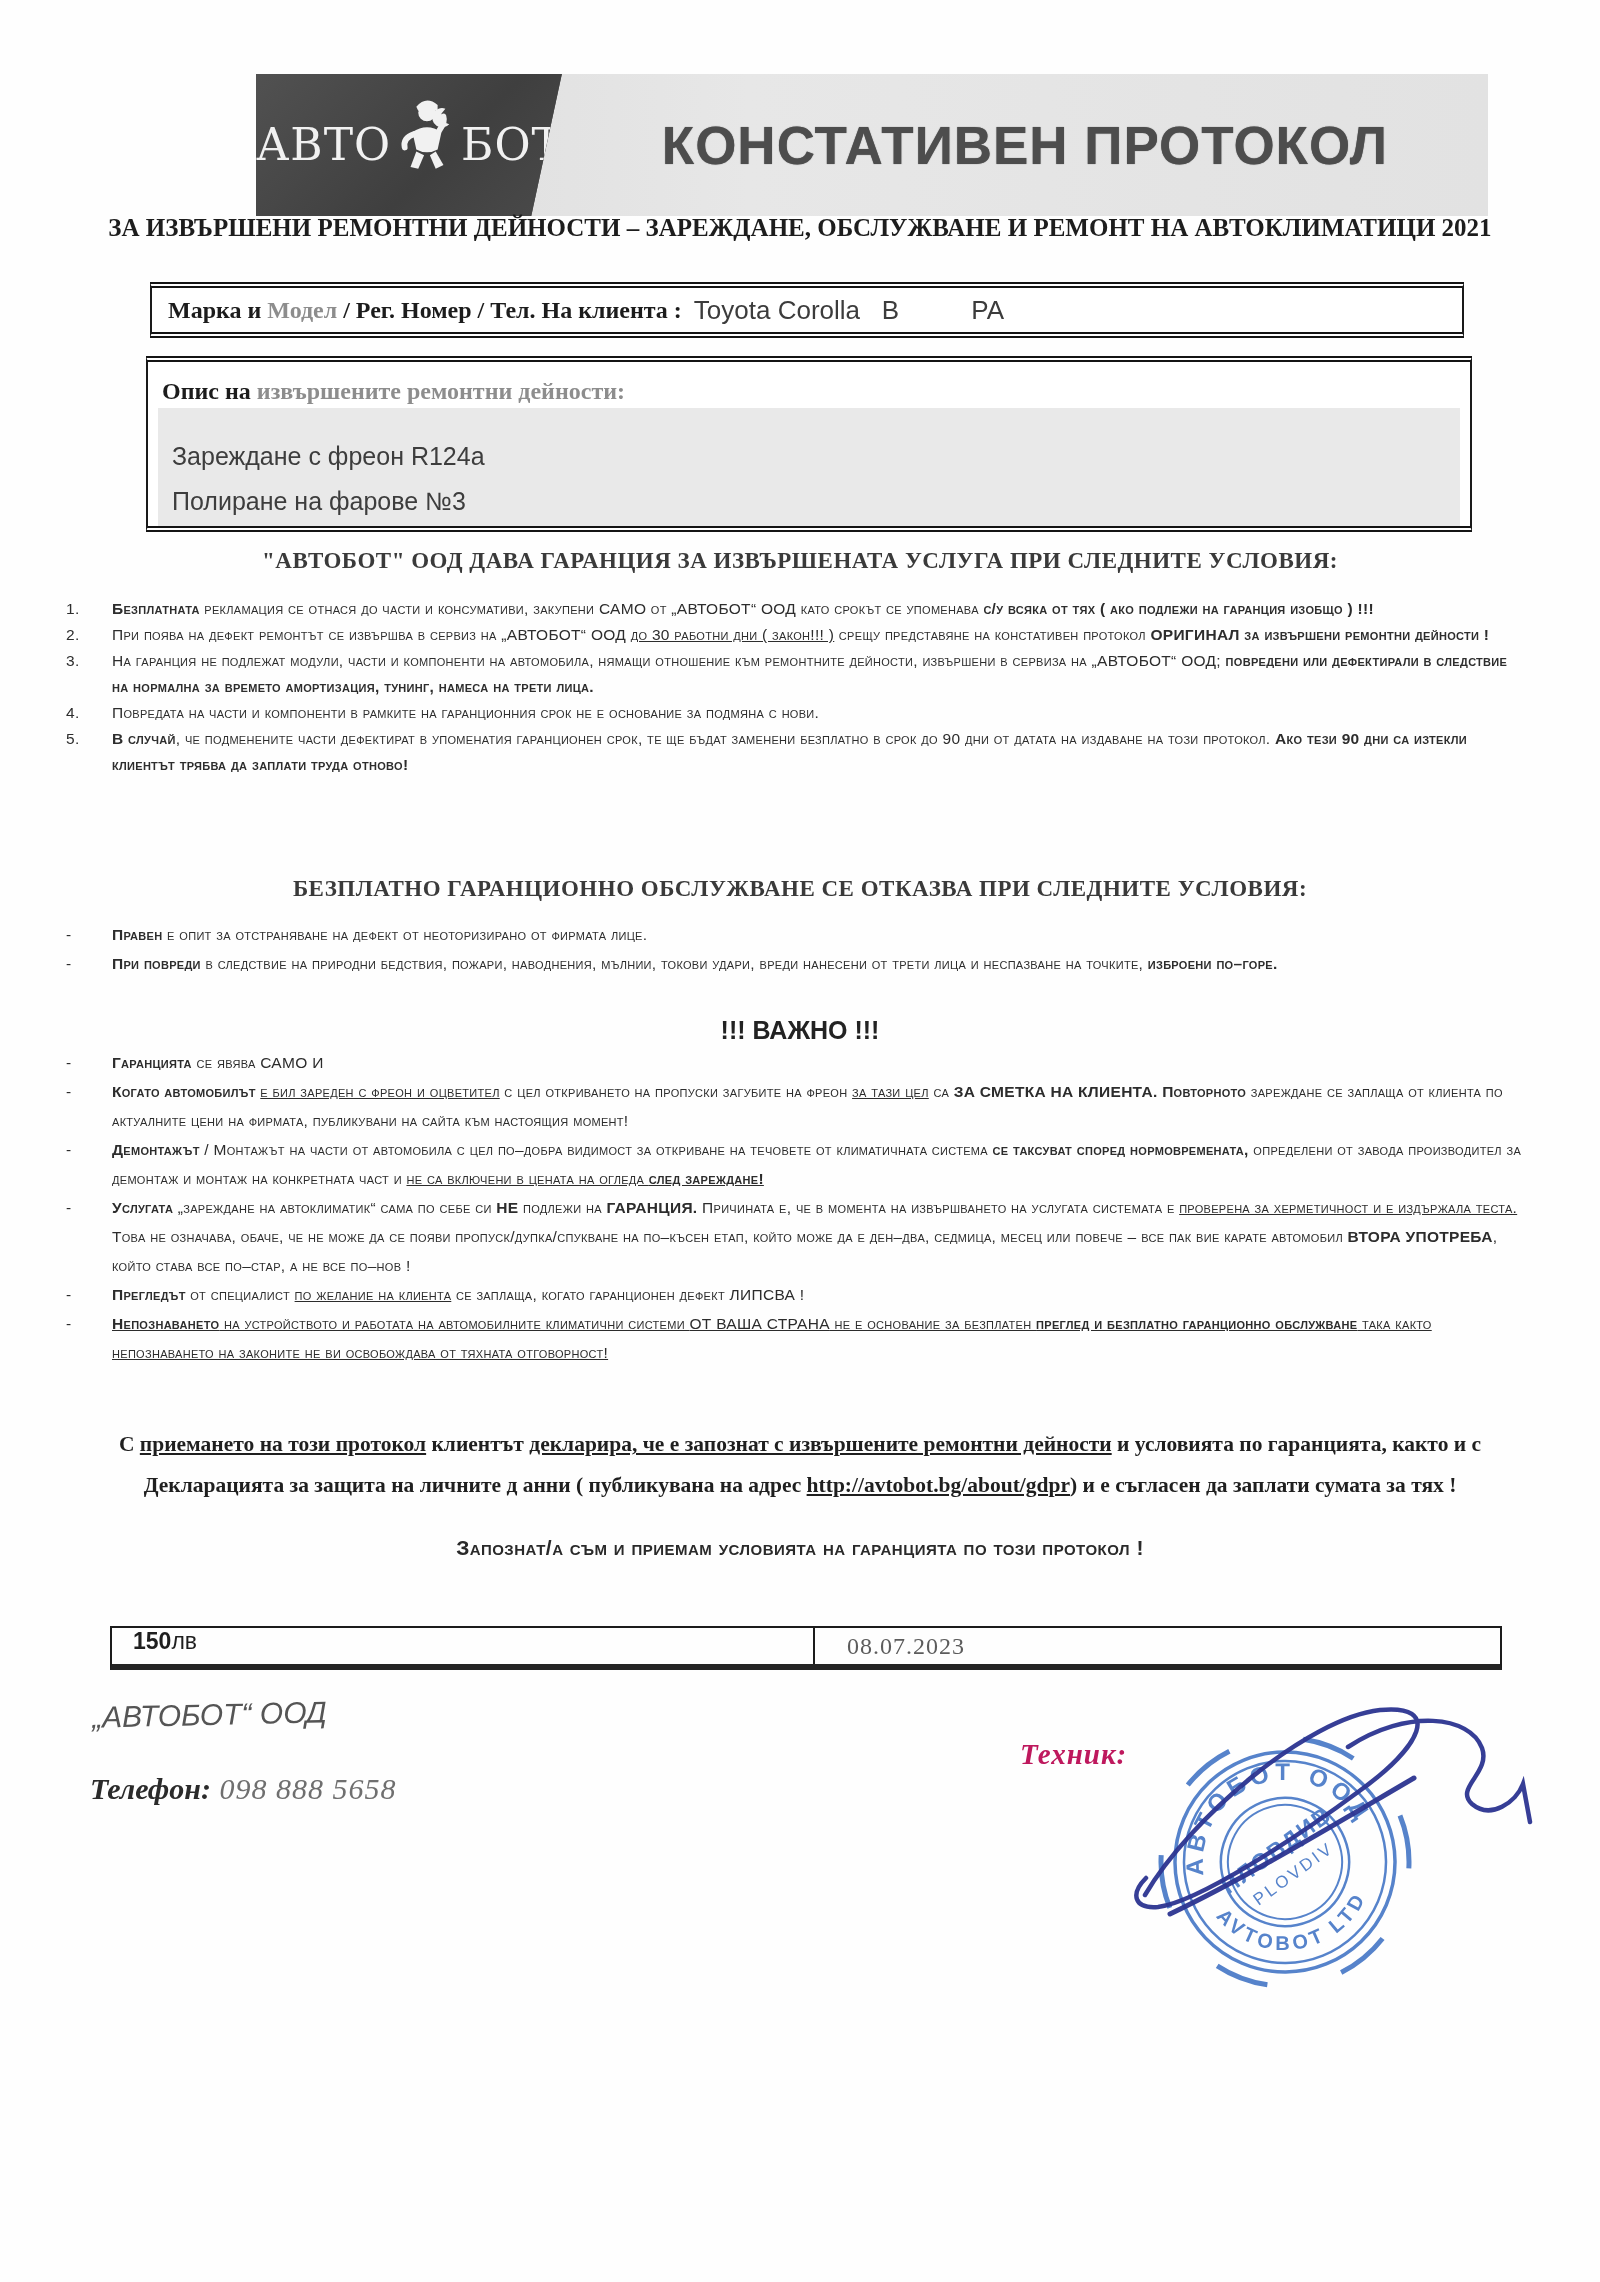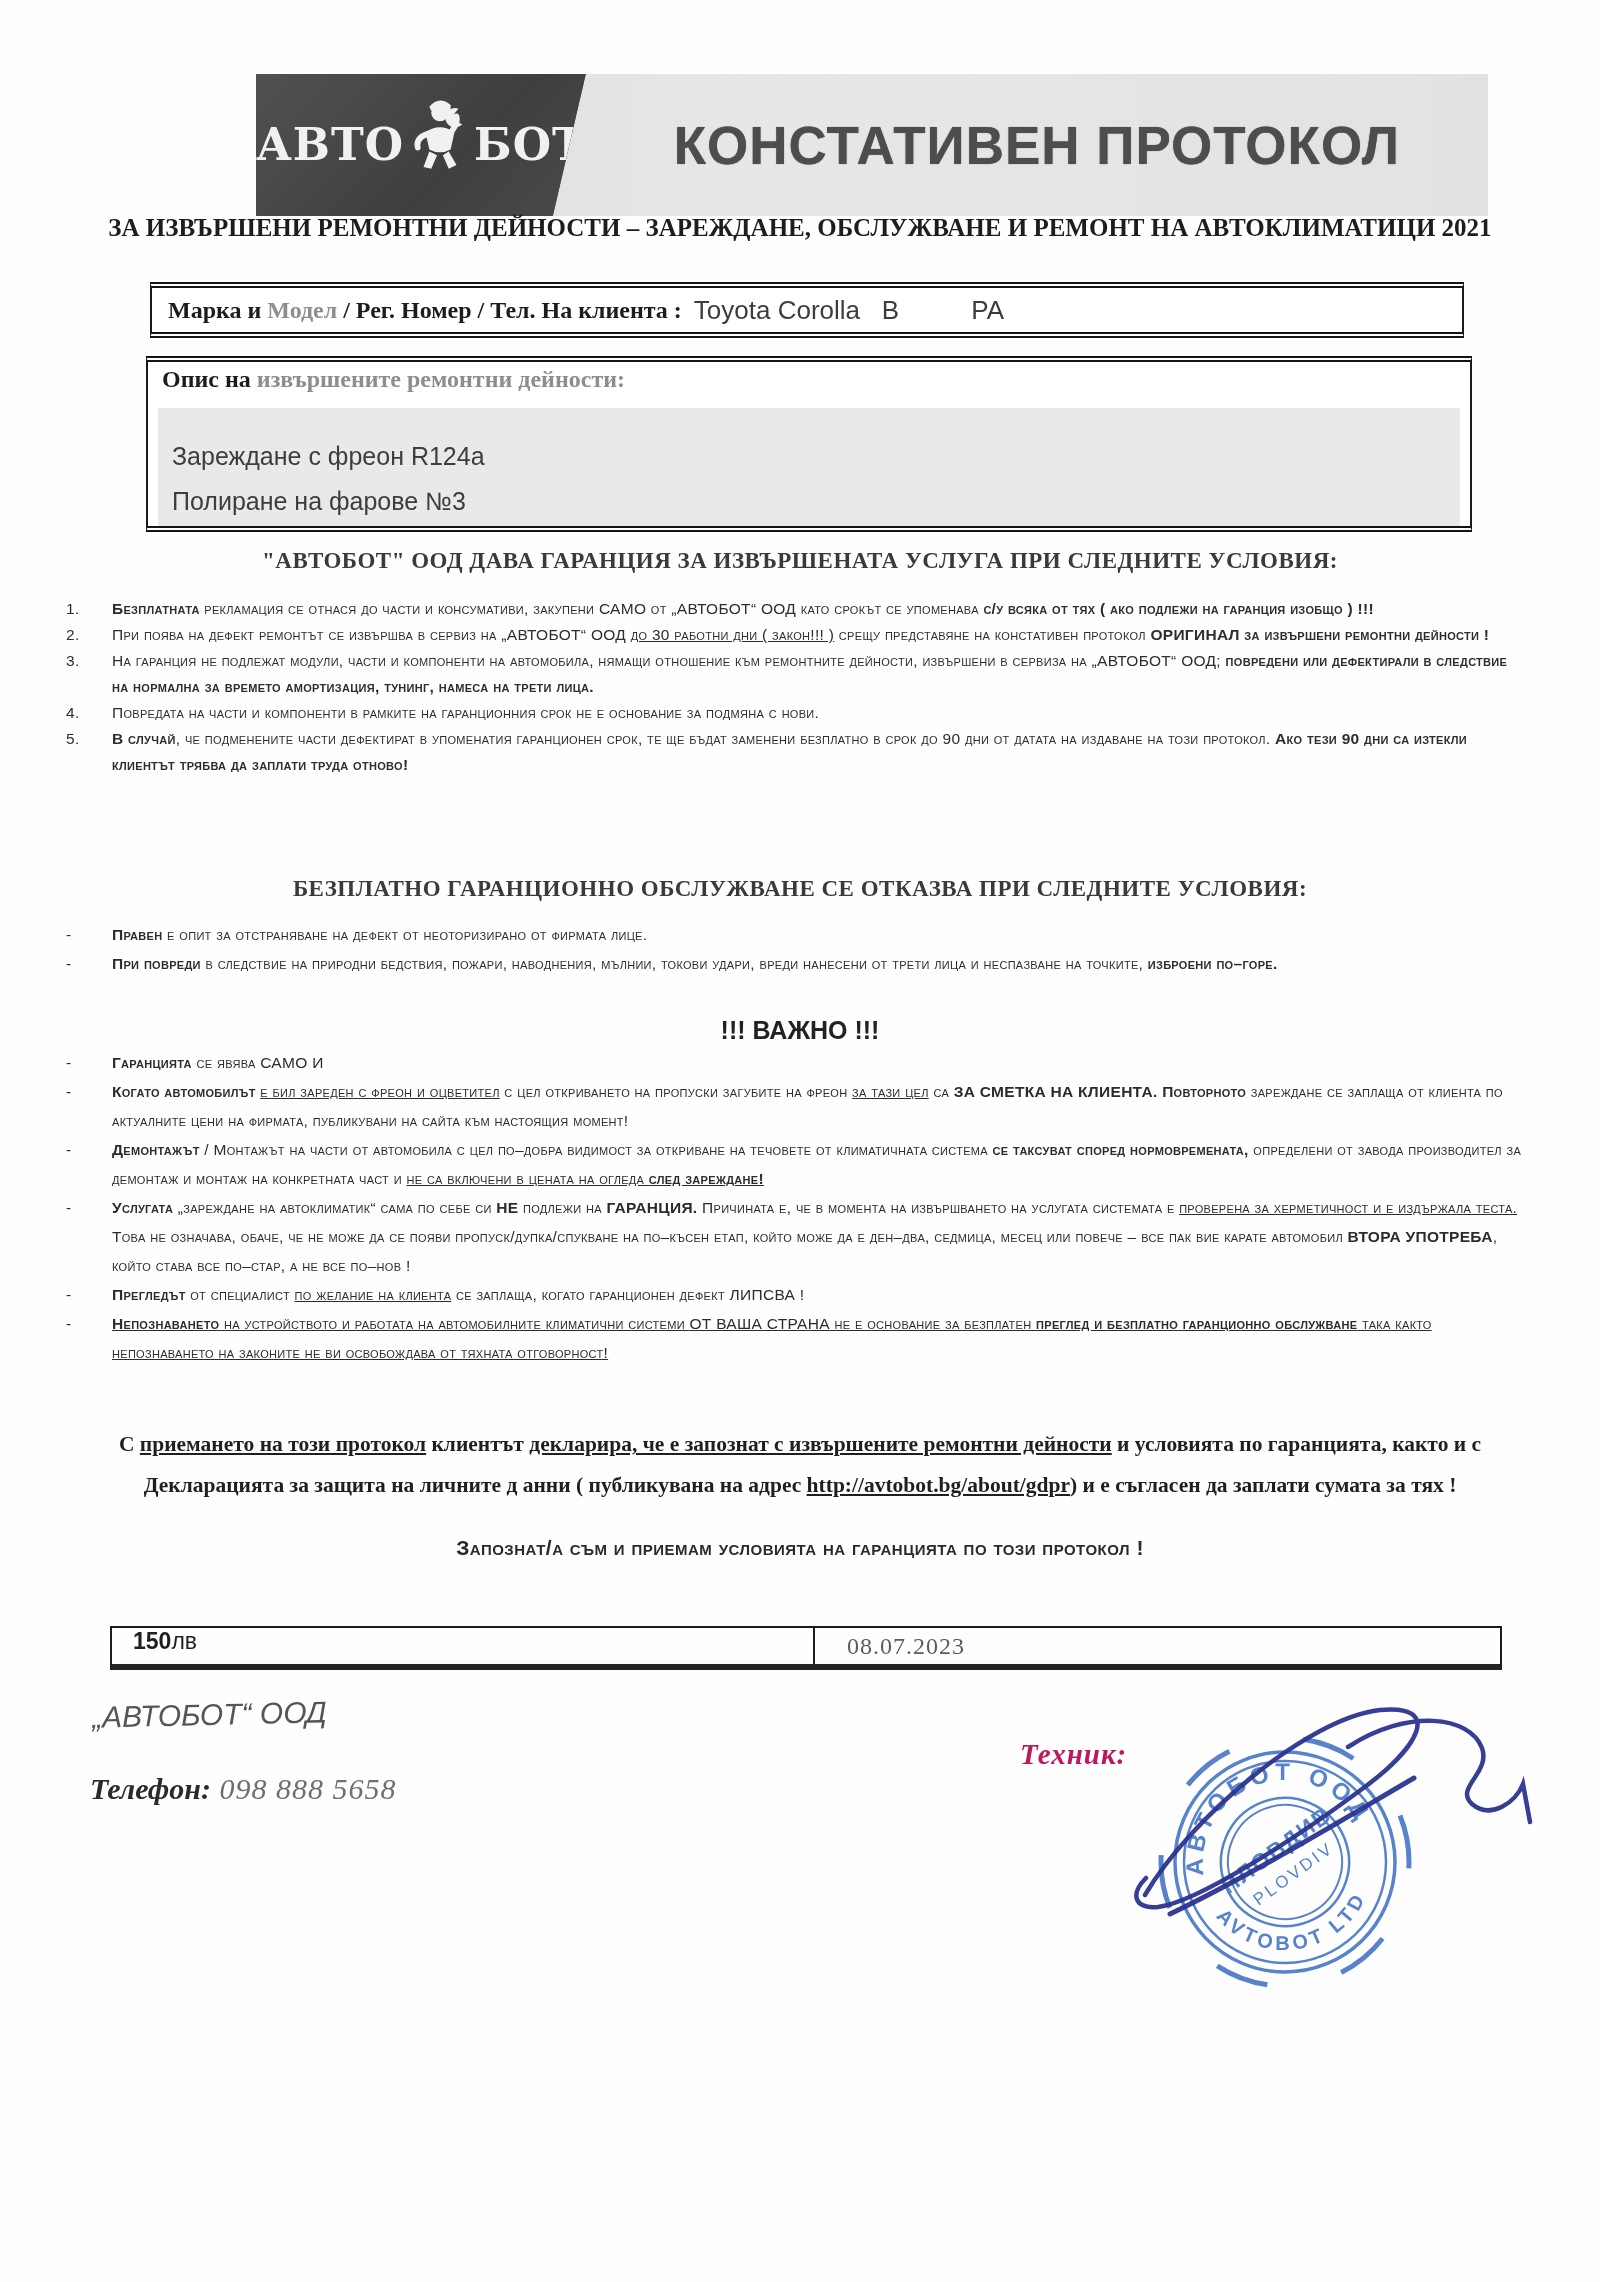--- a/index.html
+++ b/index.html
@@ -14,21 +14,21 @@
     background:linear-gradient(90deg,#dcdcdc,#e7e7e7 40%,#e2e2e2);
     display:flex;align-items:center;
   }
   .logo{
     position:relative;flex:0 0 292px;height:142px;background:#474747;
     clip-path:polygon(0 0,100% 0,90% 100%,0 100%);
     display:flex;align-items:center;justify-content:center;gap:4px;
     background-image:linear-gradient(135deg,#515151 0%,#3f3f3f 60%,#4a4a4a 100%);
   }
   .logo .logo-word{
-    font-family:"DejaVu Serif",serif;font-weight:bold;font-size:44px;
+    font-family:"DejaVu Serif",serif;font-weight:normal;font-size:44px;
     color:#f1f1f1;letter-spacing:1px;line-height:1;text-align:right;
   }
   .logo svg{margin-top:-26px;}
   .doc-title{
     flex:1;text-align:center;
     font-size:53px;font-weight:bold;color:#4d4d4d;letter-spacing:1px;
     text-shadow:0 0 1px #5a5a5a;
   }
   .doc-subtitle{
     position:absolute;left:0;top:214px;width:100%;text-align:center;
@@ -38,21 +38,21 @@
   .dbox{
     position:absolute;background:#fff;
     border-left:2px solid #1a1a1a;border-right:2px solid #1a1a1a;
     border-top:6px double #141414;border-bottom:6px double #141414;
     box-sizing:border-box;
   }
   .client-box{left:150px;top:282px;width:1314px;height:56px;
     display:flex;align-items:center;padding:12px 16px;white-space:pre;}
   .client-label{font-family:"Liberation Serif",serif;font-weight:bold;font-size:24px;color:#1c1c1c;}
   .client-value{font-size:26px;color:#3c3c3c;margin-left:12px;white-space:pre;}
-  .works-box{left:146px;top:356px;width:1326px;height:176px;padding:4px 14px;}
+  .works-box{left:146px;top:356px;width:1326px;height:176px;padding:16px 14px;}
   .works-label{font-family:"Liberation Serif",serif;font-weight:bold;font-size:24px;color:#1c1c1c;}
   .works-area{
     position:absolute;left:10px;top:46px;width:1302px;height:118px;background:#e9e9e9;
     padding:26px 0 0 14px;box-sizing:border-box;
     font-size:25px;color:#3d3d3d;line-height:45px;
   }
   
   .serif-head{
     position:absolute;left:0;width:100%;text-align:center;
     font-family:"Liberation Serif",serif;font-weight:bold;font-size:23px;color:#3a3a3a;

